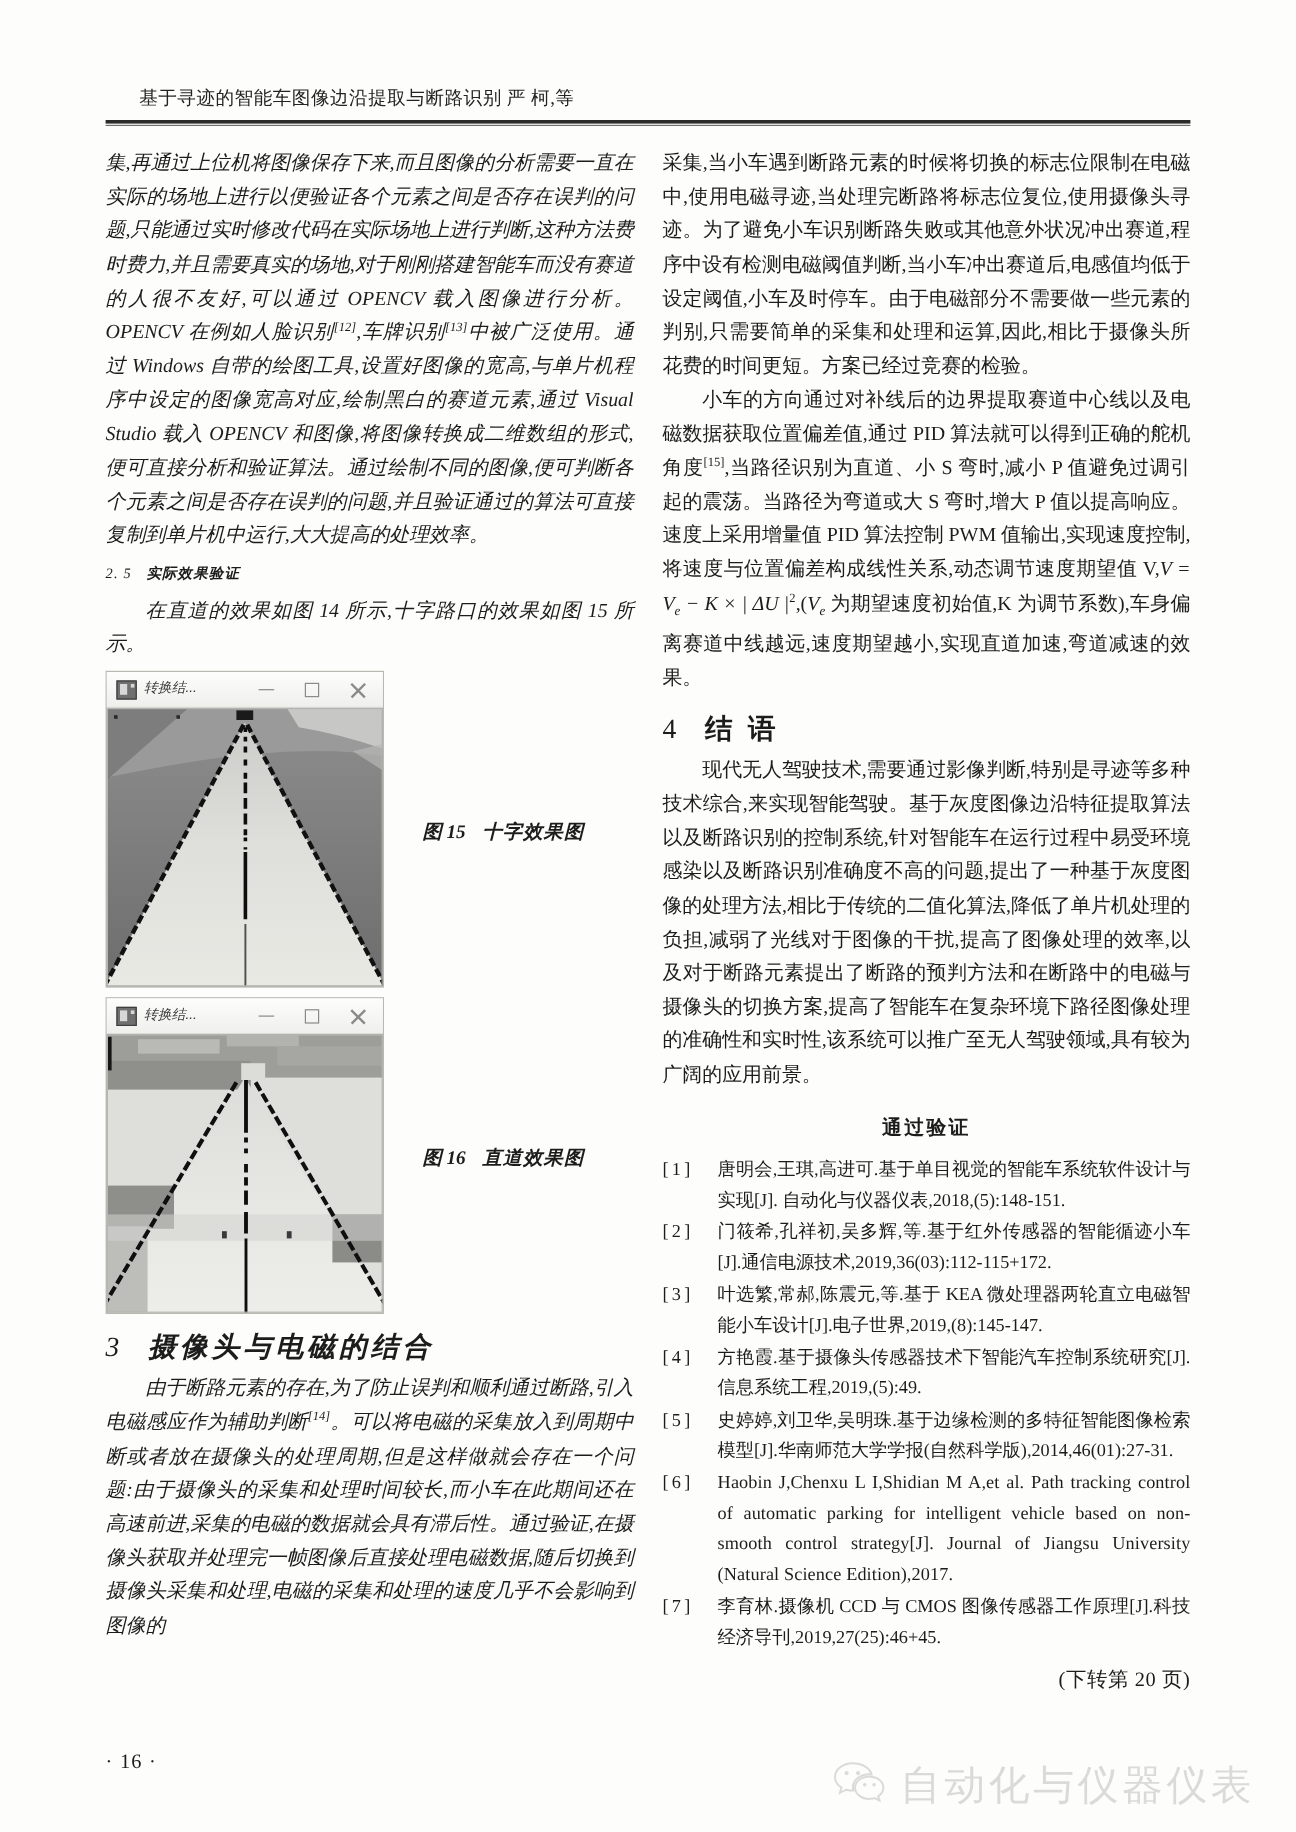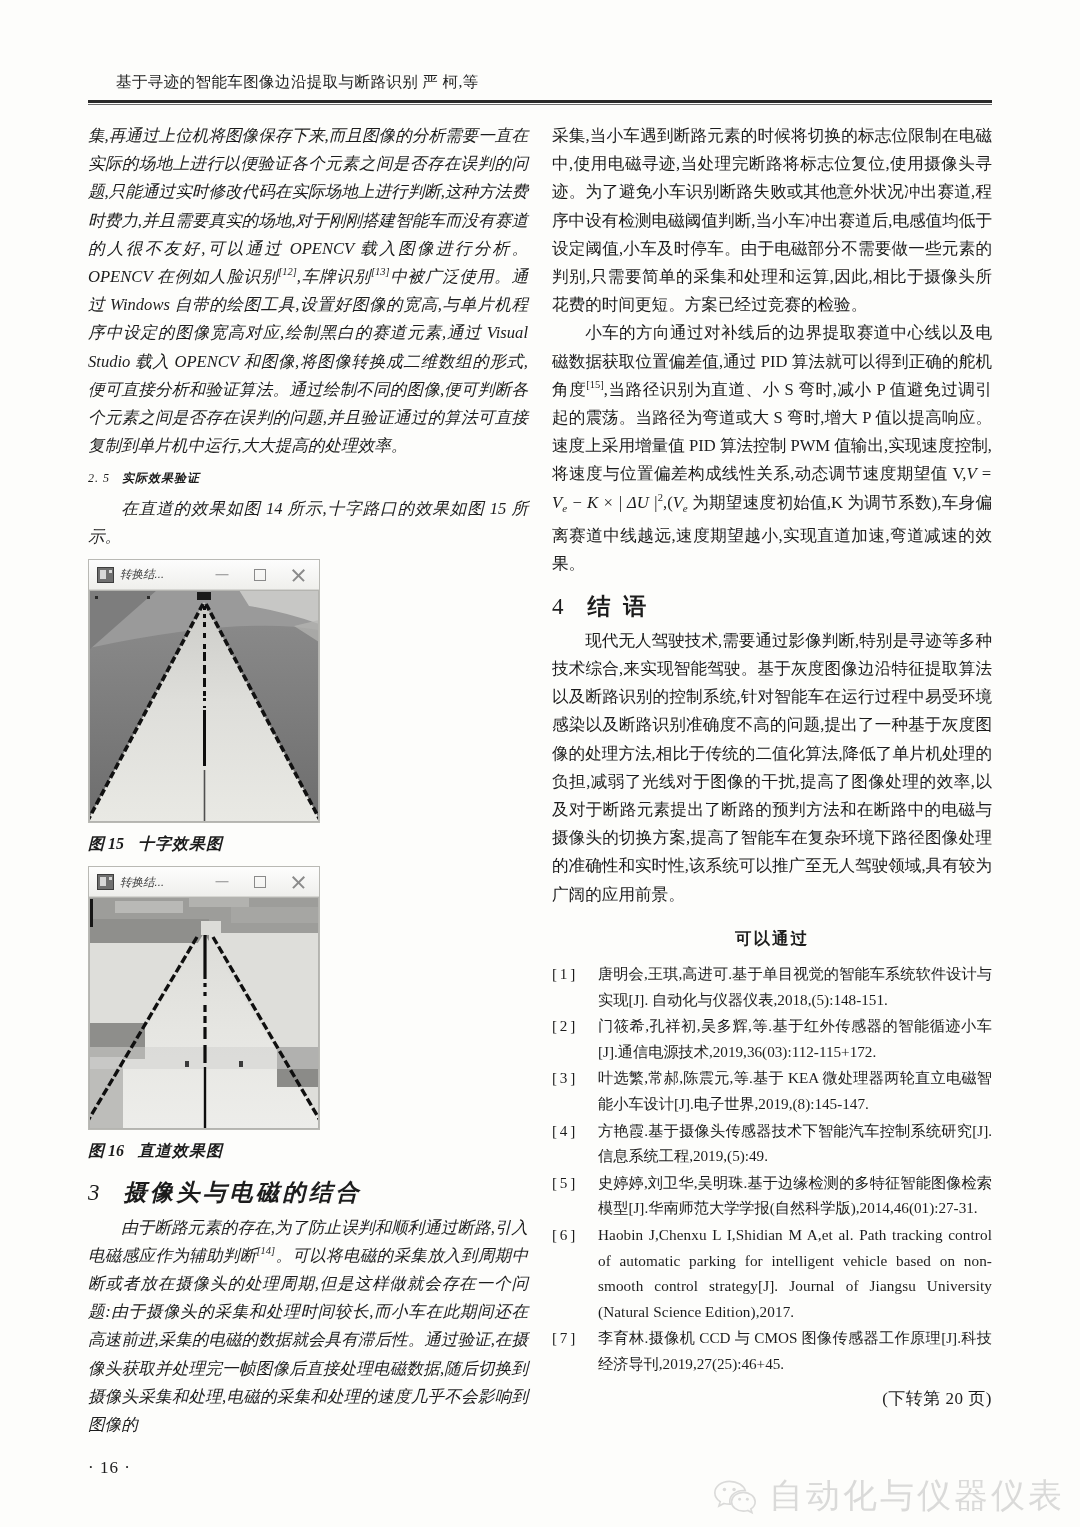--- a/index.html
+++ b/index.html
@@ -99,22 +99,23 @@
     vertical-align: super;
     line-height: 0;
   }
   .it { font-style: italic; }
 
   
   .figure {
     margin: 8px 0 0 0;
     width: 100%;
     display: flex;
-    flex-direction: column;
-    align-items: flex-start;
+    flex-direction: row;
+    align-items: center;
+    gap: 32px;
   }
   .winframe {
     width: 232px;
     background: #f2f2f0;
     border: 1px solid #b9b9b4;
     box-sizing: border-box;
   }
   .titlebar {
     height: 30px;
     display: flex;
@@ -256,23 +257,22 @@
   }
 
   
   .footer-banner {
     position: absolute;
     left: 0;
     bottom: 0;
     width: 1080px;
     height: 62px;
     display: flex;
-    align-items: center;
     justify-content: flex-end;
-    padding-right: 15px;
+    padding-right: 34px;
     box-sizing: border-box;
     opacity: 0.30;
   }
   .wechat-icon {
     width: 44px; height: 38px;
     margin-right: 12px;
     flex: 0 0 auto;
   }
   .banner-text {
     font-size: 34px;
@@ -420,21 +420,21 @@
   <div class="col col-right">
 
     <p class="body noindent">采集,当小车遇到断路元素的时候将切换的标志位限制在电磁中,使用电磁寻迹,当处理完断路将标志位复位,使用摄像头寻迹。为了避免小车识别断路失败或其他意外状况冲出赛道,程序中设有检测电磁阈值判断,当小车冲出赛道后,电感值均低于设定阈值,小车及时停车。由于电磁部分不需要做一些元素的判别,只需要简单的采集和处理和运算,因此,相比于摄像头所花费的时间更短。方案已经过竞赛的检验。</p>
 
     <p class="body"><span>小车的方向通过对补线后的边界提取赛道中心线以及电磁数据获取位置偏差值,通过 PID 算法就可以得到正确的舵机角度</span><sup class="ref">[15]</sup><span>,当路径识别为直道、小 S 弯时,减小 P 值避免过调引起的震荡。当路径为弯道或大 S 弯时,增大 P 值以提高响应。速度上采用增量值 PID 算法控制 PWM 值输出,实现速度控制,将速度与位置偏差构成线性关系,动态调节速度期望值 V,</span><span class="it">V = V</span><sub style="font-size:11px" class="it">e</sub><span class="it"> − K × | ΔU |</span><sup class="ref">2</sup><span>,(</span><span class="it">V</span><sub style="font-size:11px" class="it">e</sub><span> 为期望速度初始值,K 为调节系数),车身偏离赛道中线越远,速度期望越小,实现直道加速,弯道减速的效果。</span></p>
 
     <div class="sec-big-head"><span class="num">4</span><span>结 语</span></div>
 
     <p class="body">现代无人驾驶技术,需要通过影像判断,特别是寻迹等多种技术综合,来实现智能驾驶。基于灰度图像边沿特征提取算法以及断路识别的控制系统,针对智能车在运行过程中易受环境感染以及断路识别准确度不高的问题,提出了一种基于灰度图像的处理方法,相比于传统的二值化算法,降低了单片机处理的负担,减弱了光线对于图像的干扰,提高了图像处理的效率,以及对于断路元素提出了断路的预判方法和在断路中的电磁与摄像头的切换方案,提高了智能车在复杂环境下路径图像处理的准确性和实时性,该系统可以推广至无人驾驶领域,具有较为广阔的应用前景。</p>
 
-    <div class="refs-head">可以通过</div>
+    <div class="refs-head">通过验证</div>
 
     <div>
       <div class="ref-item">
         <span class="ref-label">[ 1 ]</span>
         <span class="ref-text">唐明会,王琪,高进可.基于单目视觉的智能车系统软件设计与实现[J]. 自动化与仪器仪表,2018,(5):148-151.</span>
       </div>
       <div class="ref-item">
         <span class="ref-label">[ 2 ]</span>
         <span class="ref-text">门筱希,孔祥初,吴多辉,等.基于红外传感器的智能循迹小车[J].通信电源技术,2019,36(03):112-115+172.</span>
       </div>

